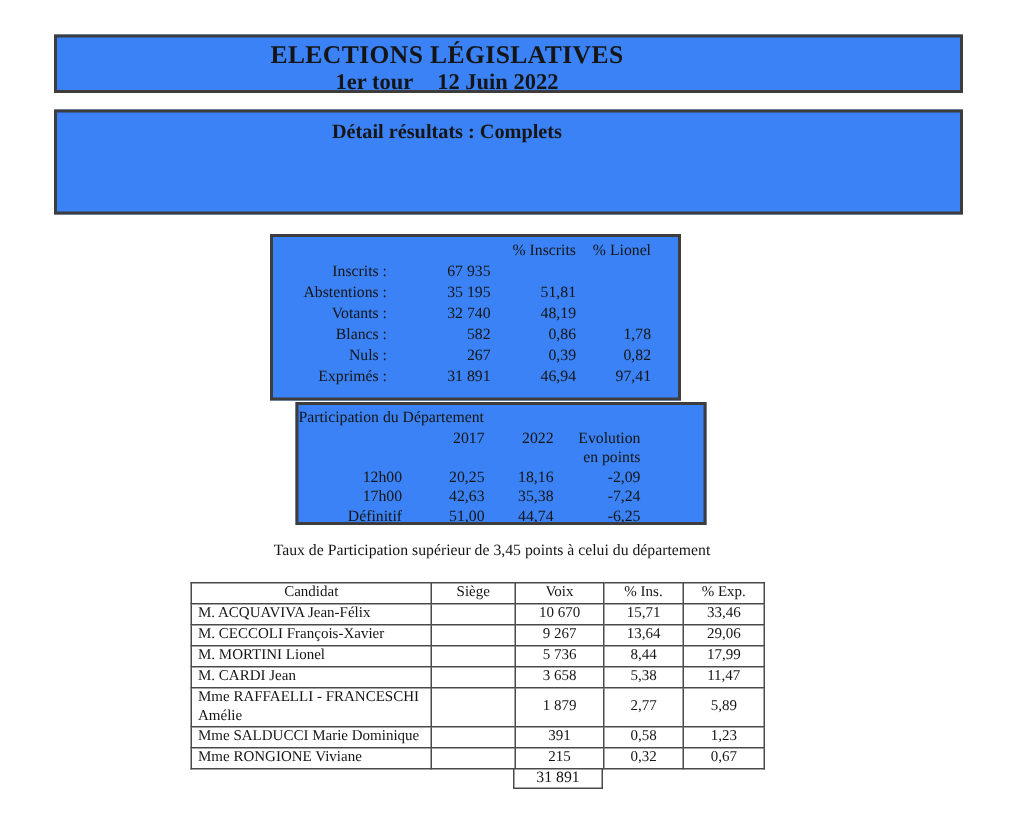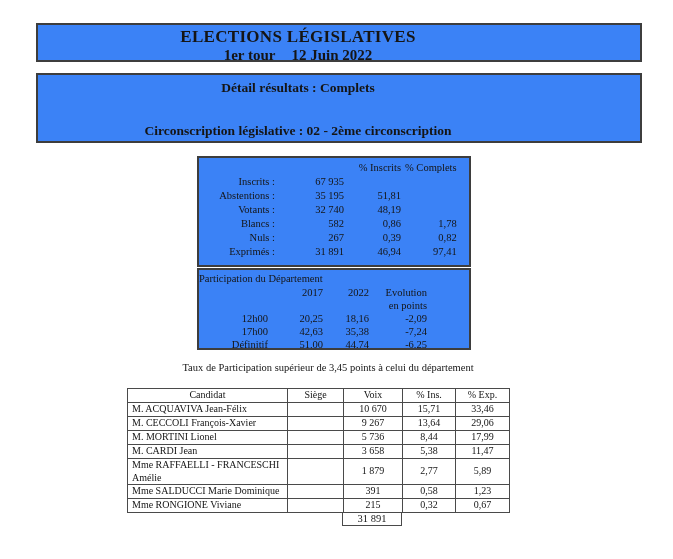--- a/index.html
+++ b/index.html
@@ -14,21 +14,21 @@
   .doc-title{font-size:17px;font-weight:bold;margin-top:2px;letter-spacing:.3px;white-space:nowrap;}
   .doc-subtitle{font-size:15px;font-weight:bold;margin-top:0;white-space:nowrap;}
   .doc-subtitle .date{margin-left:16px;}
 
   
   .box2{left:36px;top:73px;width:606px;height:70px;}
   .detail-line{font-size:13.5px;font-weight:bold;margin-top:5px;white-space:nowrap;}
   .circo-line{font-size:13.5px;font-weight:bold;margin-top:27px;white-space:nowrap;}
 
   
-  .stats-box{left:197px;top:156px;width:274px;height:111px;}
+  .stats-box{left:180px;top:156px;width:274px;height:111px;}
   table{border-collapse:collapse;border-spacing:0;}
   .stats{margin-top:3px;font-size:10.5px;}
   .stats td{text-align:right;padding:0 2px;height:14px;line-height:14px;white-space:nowrap;}
 
   
   .part-box{left:197px;top:268px;width:274px;height:82px;}
   .part-title{font-size:10.5px;margin-top:3px;line-height:12px;}
   .part{font-size:10.5px;margin-top:1px;}
   .part td{text-align:right;padding:0 2px;height:13px;line-height:13px;white-space:nowrap;}
 
@@ -57,38 +57,37 @@
       <div class="doc-title">ELECTIONS LÉGISLATIVES</div>
       <div class="doc-subtitle">
         <span>1er tour</span><span class="date">12 Juin 2022</span>
       </div>
     </div>
   </div>
 
   <div class="frame box2">
     <div class="centerband">
       <div class="detail-line">Détail résultats : Complets</div>
-      <div class="circo-line">Circonscription législative : 02 - 2ème circonscription</div>
     </div>
   </div>
 
   <div class="frame stats-box">
     <table class="stats">
       <colgroup>
           <col style="width:78px">
           <col style="width:69px">
           <col style="width:57px">
           <col style="width:50px">
         </colgroup>
       <tbody>
           <tr>
         <td></td>
         <td></td>
         <td>% Inscrits</td>
-        <td>% Complets</td>
+        <td>% Lionel</td>
       </tr>
       <tr>
         <td>Inscrits :</td>
         <td>67 935</td>
         <td></td>
         <td></td>
       </tr>
       <tr>
         <td>Abstentions :</td>
         <td>35 195</td>

